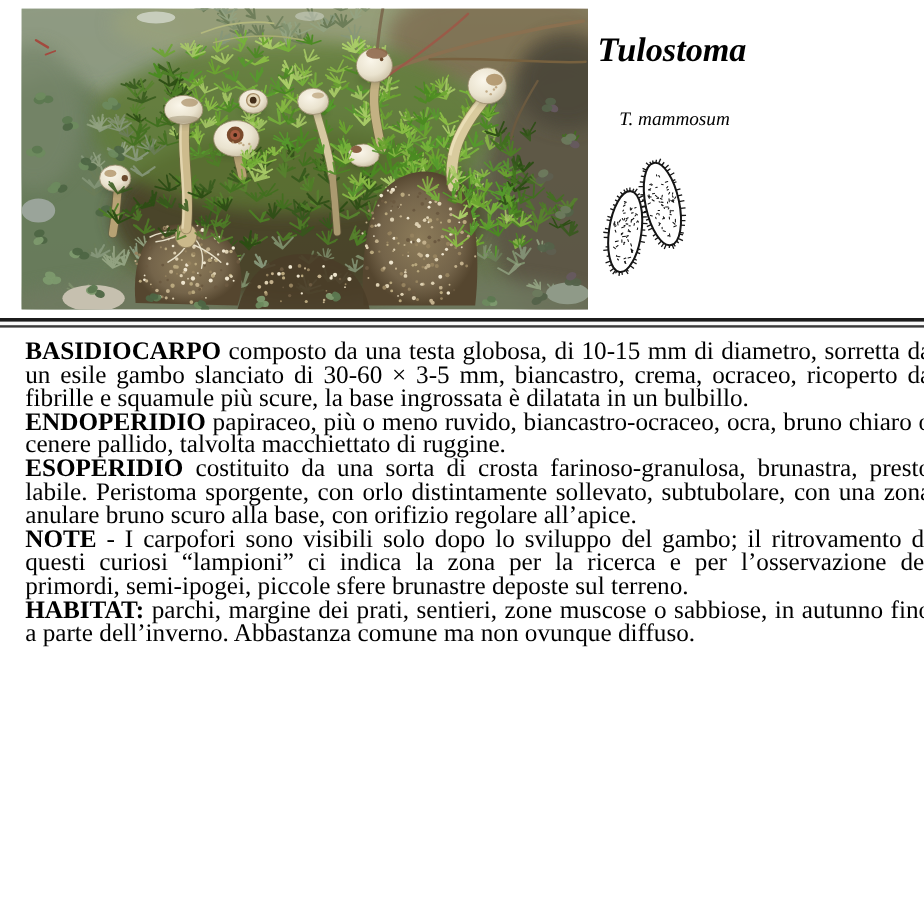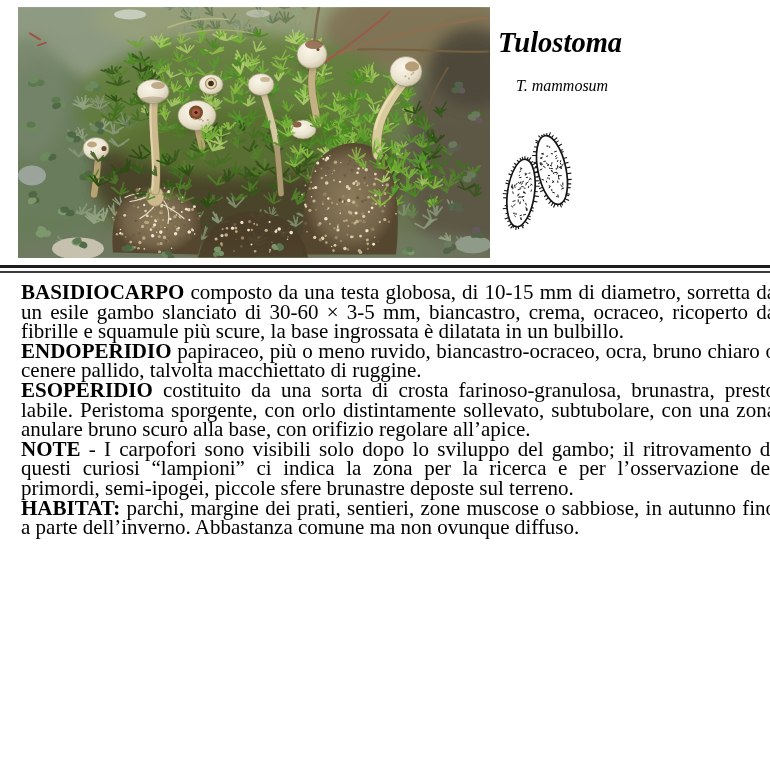--- a/index.html
+++ b/index.html
@@ -2,21 +2,21 @@
 <html><head>
 <meta charset="utf-8">
 <style>
   html,body{margin:0;padding:0;background:#fff;}
   .page{position:relative;width:770px;height:767px;background:#ffffff;overflow:hidden;
         font-family:"Liberation Serif","DejaVu Serif",serif;color:#000;}
   .photo{position:absolute;left:18px;top:7px;width:472px;height:251px;}
   .photo svg{display:block;width:100%;height:100%;}
   .title{position:absolute;left:498px;top:8px;font-size:28.5px;font-weight:bold;
          font-style:italic;line-height:32px;white-space:nowrap;}
-  .syn{position:absolute;left:516px;top:77px;font-style:italic;font-size:16px;}
+  .syn{position:absolute;left:516px;top:91px;font-style:italic;font-size:16px;}
   .sporebox{position:absolute;left:495px;top:130px;width:85px;height:112px;}
   .sporebox svg{display:block;width:100%;height:100%;}
   .rule{position:absolute;left:0;top:265px;width:770px;height:3px;
         border-top:3px solid #1c1c1c;border-bottom:2px solid #3a3a3a;background:#fbfbfb;}
   .bodytext{position:absolute;left:21px;top:283px;width:755px;font-size:21px;
             line-height:19.6px;text-align:justify;}
   .bodytext p{margin:0;padding:0;}
   .bodytext b{font-weight:bold;}
 </style>
 </head>

